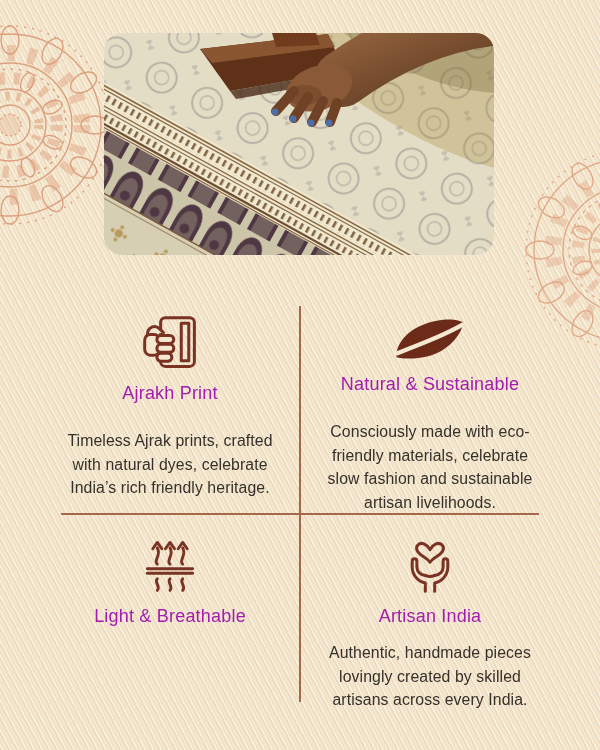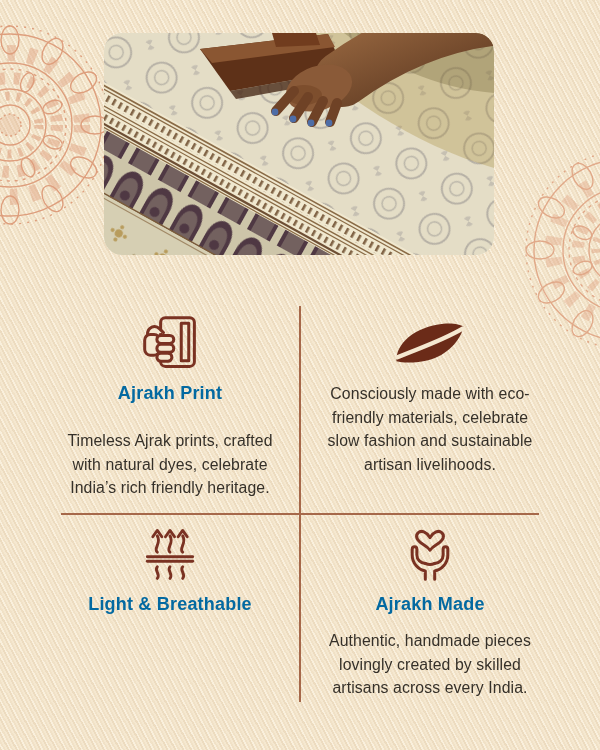--- a/index.html
+++ b/index.html
@@ -18,24 +18,24 @@
   .ornament.tl{left:-100px;top:15px;opacity:.95;}
   .ornament.rt{left:515px;top:140px;opacity:.8;}
   .hero{
     position:absolute;left:104px;top:33px;width:390px;height:222px;
     border-radius:18px;overflow:hidden;
   }
   .features{position:absolute;left:40px;top:300px;width:520px;}
   .grid{display:grid;grid-template-columns:260px 260px;grid-template-rows:214px 198px;}
   .cell{display:flex;flex-direction:column;align-items:center;text-align:center;}
   .r1{padding-top:12px;}
-  .r2{padding-top:10px;}
+  .r2{padding-top:22px;}
   .iconbox{height:60px;display:flex;align-items:center;justify-content:center;margin-bottom:10px;}
   .r2 .iconbox{margin-bottom:9px;}
-  .ftitle{margin:0 0 25px;font-size:18px;line-height:22px;font-weight:bold;color:#0369a1;letter-spacing:.2px;}
+  .ftitle{margin:0 0 25px;font-size:18px;line-height:22px;font-weight:normal;color:#a21caf;letter-spacing:.2px;}
   .r2 .ftitle{margin-bottom:14px;}
   .fdesc{margin:0;font-size:15.8px;line-height:23.5px;color:#353029;white-space:pre-line;letter-spacing:.1px;}
   .divider-v{position:absolute;left:299px;top:306px;width:2px;height:396px;background:#a6684a;}
   .divider-h{position:absolute;left:61px;top:513px;width:478px;height:2px;background:#a6684a;}
   .ficon{stroke:#7a3222;fill:none;stroke-width:3.2;stroke-linecap:round;stroke-linejoin:round;}
 </style>
 </head>
 <body>
 
 <svg width="0" height="0" style="position:absolute" aria-hidden="true">
@@ -196,20 +196,21 @@
 India’s rich friendly heritage.</p>
     </div>
 
     <div class="cell r1">
       <div class="iconbox">
         <svg width="76" height="46" viewBox="0 0 76 48">
           <path d="M3,44 C2,26 22,8 52,5 C62,4 70,6 73,8 C70,22 56,38 36,43 C24,46 10,46 3,44 Z" fill="#6b2b18"></path>
           <path d="M4,40 C22,32 48,24 72,10" fill="none" stroke="#f5e8d0" stroke-width="4.5" stroke-linecap="round"></path>
         </svg>
       </div>
+      <h3 class="ftitle">Natural &amp; Sustainable</h3>
       <p class="fdesc">Consciously made with eco-
 friendly materials, celebrate
 slow fashion and sustainable
 artisan livelihoods.</p>
     </div>
 
     <div class="cell r2">
       <div class="iconbox">
         <svg class="ficon" width="58" height="60" viewBox="0 0 64 66" stroke-width="3">
           <path d="M7,36 H57"></path>
@@ -236,21 +237,21 @@
 
     <div class="cell r2">
       <div class="iconbox">
         <svg class="ficon" width="60" height="60" viewBox="0 0 64 64" stroke-width="3">
           <path d="M32,28 C28,22 20,21 18,15 C16.5,10 21,6.5 25.5,8.5 C28.5,9.8 31,12.5 32,14.5 C33,12.5 35.5,9.8 38.5,8.5 C43,6.5 47.5,10 46,15 C44,21 36,22 32,28 Z"></path>
           <path d="M27,59 L27,50 C20,49 13,42 13,33 L13,27 C13,23.5 18,23.5 18,27 L18,33 C18,38 22,42 27,42"></path>
           <path d="M37,59 L37,50 C44,49 51,42 51,33 L51,27 C51,23.5 46,23.5 46,27 L46,33 C46,38 42,42 37,42"></path>
           <path d="M27,42 C30,43.5 34,43.5 37,42"></path>
         </svg>
       </div>
-      <h3 class="ftitle">Ajrakh Made</h3>
+      <h3 class="ftitle">Artisan India</h3>
       <p class="fdesc">Authentic, handmade pieces
 lovingly created by skilled
 artisans across every India.</p>
     </div>
 
   </div>
 </div>
 
 <div class="divider-v"></div>
 <div class="divider-h"></div>

